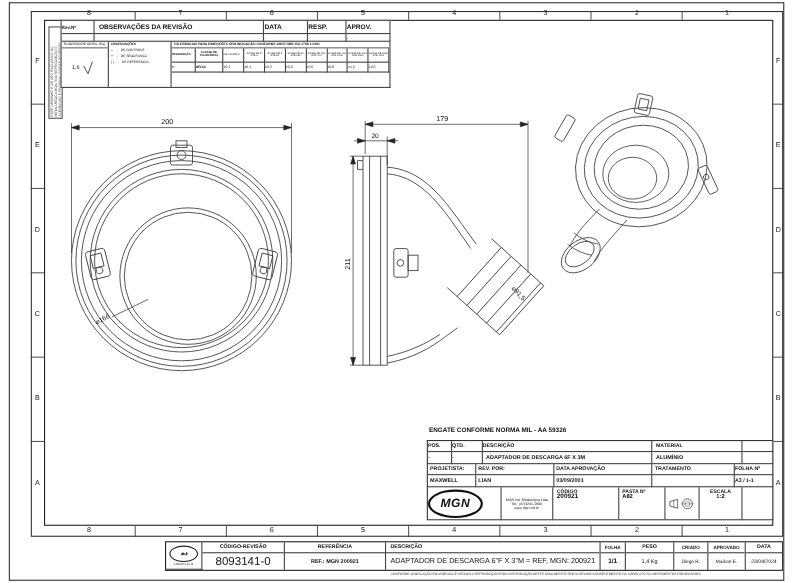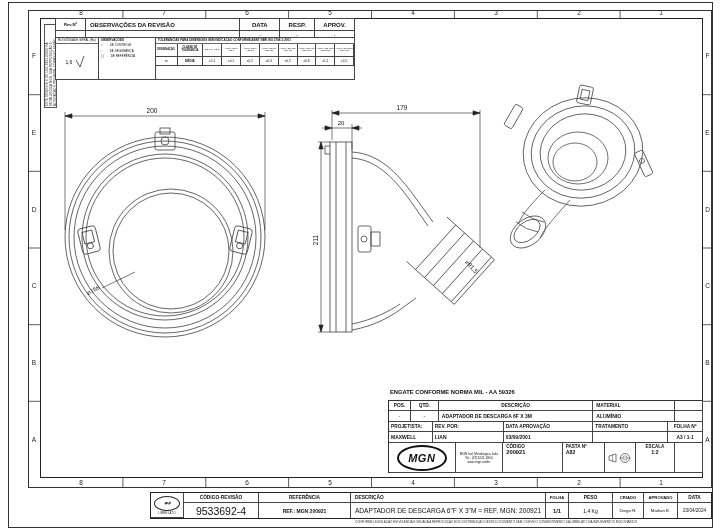--- a/index.html
+++ b/index.html
@@ -2,21 +2,21 @@
 <html><head>
 <meta charset="utf-8">
 <style>
   html,body{margin:0;padding:0;background:#e8e8e8;}
   .page{position:relative;width:720px;height:530px;background:#fff;
         font-family:"Liberation Sans",sans-serif;color:#111;overflow:hidden;}
   .abs{position:absolute;}
   .b{border:1px solid #333;box-sizing:border-box;}
   .gridlab{position:absolute;font-size:6.5px;color:#222;text-align:center;line-height:8px;}
   .cell{box-sizing:border-box;border-right:0.7px solid #444;border-bottom:0.7px solid #444;
-        display:flex;align-items:center;justify-content:center;overflow:hidden;}
+        display:flex;align-items:center;justify-content:flex-start;overflow:hidden;}
   .hdr{font-weight:bold;}
   .flex{display:flex;}
   .col{display:flex;flex-direction:column;}
   .tiny{font-size:3px;line-height:1.15;}
   .vnote{writing-mode:vertical-rl;transform:rotate(180deg);font-size:3.1px;line-height:1.25;
          color:#333;padding:1px;}
   svg text{font-family:"Liberation Sans",sans-serif;fill:#111;}
   .mgn-oval{border:2.2px solid #111;border-radius:50%;width:46px;height:22px;display:flex;
             align-items:center;justify-content:center;font-weight:bold;font-style:italic;
             font-size:11px;letter-spacing:0.5px;}
@@ -350,21 +350,21 @@
     </div>
   </div>
 
   <div class="abs flex" style="left:150px;top:492px;width:562px;height:27px;border:0.9px solid #222;box-sizing:border-box;background:#fff;">
     <div class="cell col" style="width:33px;justify-content:center;align-items:center;">
       <div class="lib-oval">➻</div>
       <div style="font-size:2.8px;letter-spacing:0.3px;">LIBRELATO</div>
     </div>
     <div class="col" style="width:75px;border-right:0.7px solid #444;box-sizing:border-box;">
       <div class="hdr" style="height:9px;font-size:4.8px;display:flex;align-items:center;justify-content:center;border-bottom:0.7px solid #444;">CÓDIGO-REVISÃO</div>
-      <div style="flex:1;font-size:10.5px;display:flex;align-items:center;justify-content:center;">9533692-4</div>
+      <div style="flex:1;font-size:10.5px;display:flex;align-items:center;justify-content:center;">8093141-0</div>
     </div>
     <div class="col" style="width:92px;border-right:0.7px solid #444;box-sizing:border-box;">
       <div class="hdr" style="height:9px;font-size:4.8px;display:flex;align-items:center;justify-content:center;border-bottom:0.7px solid #444;">REFERÊNCIA</div>
       <div class="hdr" style="flex:1;font-size:5px;display:flex;align-items:center;justify-content:center;">REF.: MGN 200921</div>
     </div>
     <div class="col" style="width:195px;border-right:0.7px solid #444;box-sizing:border-box;">
       <div class="hdr" style="height:9px;font-size:4.8px;display:flex;align-items:center;justify-content:flex-start;padding-left:4px;border-bottom:0.7px solid #444;">DESCRIÇÃO</div>
       <div style="flex:1;font-size:6.6px;display:flex;align-items:center;justify-content:center;white-space:nowrap;">ADAPTADOR DE DESCARGA 6"F X 3"M = REF, MGN: 200921</div>
     </div>
     <div class="col" style="width:23px;border-right:0.7px solid #444;box-sizing:border-box;">

